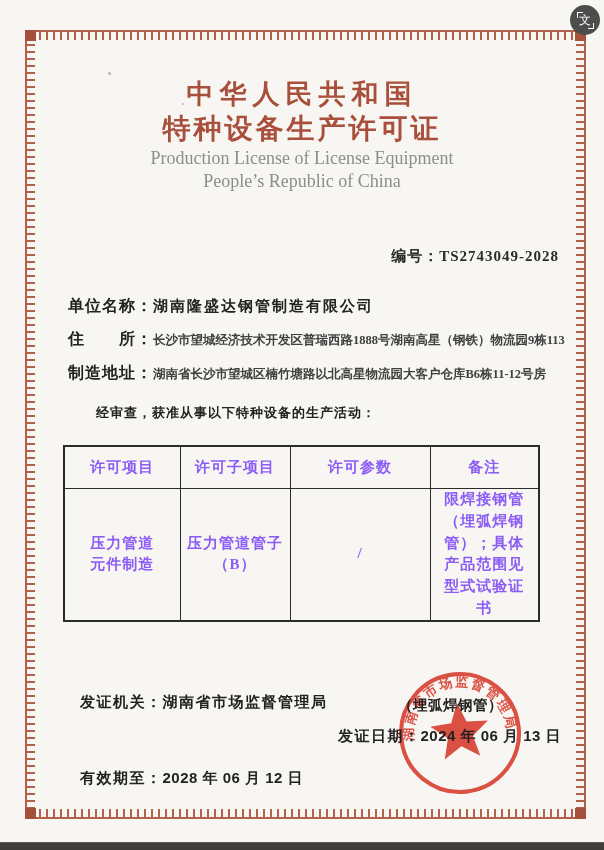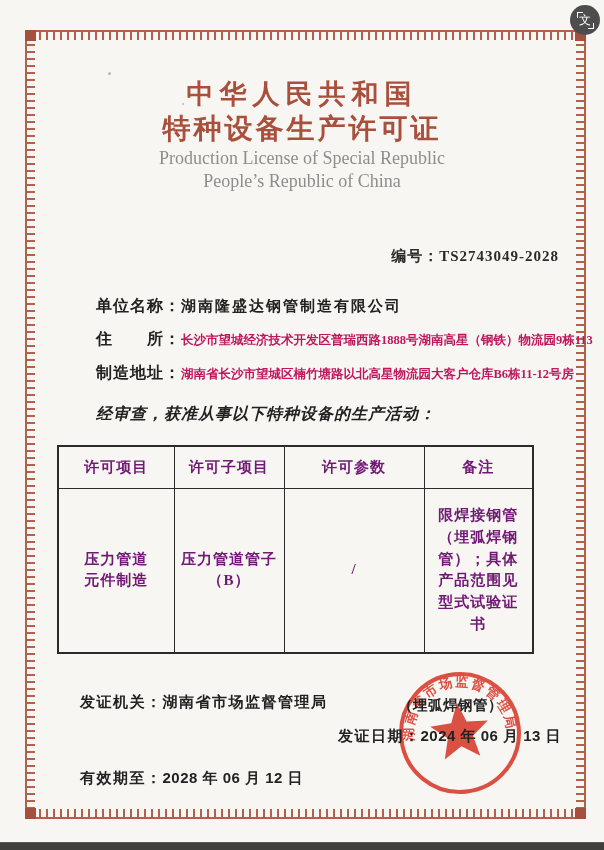--- a/index.html
+++ b/index.html
@@ -33,38 +33,38 @@
   .t2 { top:110px; font-size:28px; letter-spacing:3px; }
   .title-en { position:absolute; left:0; width:604px; text-align:center;
               color:#8d8d8d; font-size:18px; }
   .e1 { top:148px; } .e2 { top:171px; }
 
   .license-no { position:absolute; top:247px; right:45px; font-size:15px;
                 font-weight:bold; color:#2b2b2b; letter-spacing:1px; }
 
   
   .field { position:absolute; left:68px; white-space:nowrap; color:#222; }
-  .field .lbl { font-size:16px; font-weight:bold; letter-spacing:1px;margin-left:28px; }
+  .field .lbl { font-size:16px; font-weight:bold; letter-spacing:1px; }
   .f1 { top:296px; } .f1 .val { font-size:15px; font-weight:bold; letter-spacing:2px;margin-top:25px; }
   .f2 { top:329px; } .f3 { top:363px; }
-  .f2 .val,.f3 .val { font-size:12.5px; font-weight:bold; color:#be185d; }
-  .statement { position:absolute; left:96px; top:404px; font-size:16px;
-               font-weight:bold; color:#222; letter-spacing:1px;font-style:italic; }
+  .f2 .val,.f3 .val { font-size:12.5px; font-weight:bold; color:#404040; }
+  .statement { position:absolute; left:96px; top:404px; font-size:13px;
+               font-weight:bold; color:#222; letter-spacing:1px; }
 
   
-  table.lic { position:absolute; left:57px; top:445px; width:475px;
-              border-collapse:collapse; table-layout:fixed; color:#701a75;
+  table.lic { position:absolute; left:63px; top:445px; width:475px;
+              border-collapse:collapse; table-layout:fixed; color:#8b5cf6;
               border:2px solid #2b2b2b; }
   table.lic th, table.lic td { border:1px solid #2b2b2b; text-align:center;
               vertical-align:middle; font-weight:bold; }
   table.lic th { height:39px; font-size:15px; letter-spacing:1px; }
   table.lic td { height:102px; font-size:15px; white-space:pre-line;
                  line-height:1.45; letter-spacing:1px; }
   td.remark { text-align:left; white-space:normal; font-size:13.5px;
-              padding:16px 6px; line-height:1.5; letter-spacing:.5px; }
+              padding:0 6px; line-height:1.5; letter-spacing:.5px; }
 
   
   .foot { position:absolute; white-space:nowrap; color:#222; z-index:4; }
   .foot .lbl { font-size:15px; font-weight:bold; letter-spacing:1.5px; }
   .foot .val { font-size:15px; font-weight:bold; letter-spacing:1.5px; }
   .authority { left:80px; top:693px; }
   .seal-note { left:398px; top:696px; font-size:14.5px; font-weight:bold; letter-spacing:.5px; }
   .valid { left:80px; top:727px;margin-top:42px; }
   .issue { left:338px; top:727px; }
   .date-val { font-family:"Liberation Sans","DejaVu Sans",sans-serif;
@@ -102,21 +102,21 @@
   <div class="corner c-tr"></div>
   <div class="corner c-bl"></div>
   <div class="corner c-br"></div>
 
   <div class="speck" style="left:108px;top:72px;width:3px;height:3px;"></div>
   <div class="speck" style="left:182px;top:103px;width:2px;height:2px;"></div>
   <div class="speck" style="left:308px;top:181px;width:2px;height:2px;"></div>
 
   <div class="title-cn t1">中华人民共和国</div>
   <div class="title-cn t2">特种设备生产许可证</div>
-  <div class="title-en e1">Production License of Special Republic</div>
+  <div class="title-en e1">Production License of License Equipment</div>
   <div class="title-en e2">People’s Republic of China</div>
 
   <div class="license-no"><span>编号：</span><span>TS2743049-2028</span></div>
 
   <div class="field f1"><span class="lbl">单位名称：</span><span class="val">湖南隆盛达钢管制造有限公司</span></div>
   <div class="field f2"><span class="lbl">住　　所：</span><span class="val">长沙市望城经济技术开发区普瑞西路1888号湖南高星（钢铁）物流园9栋113</span></div>
   <div class="field f3"><span class="lbl">制造地址：</span><span class="val">湖南省长沙市望城区楠竹塘路以北高星物流园大客户仓库B6栋11-12号房</span></div>
 
   <div class="statement">经审查，获准从事以下特种设备的生产活动：</div>
 

